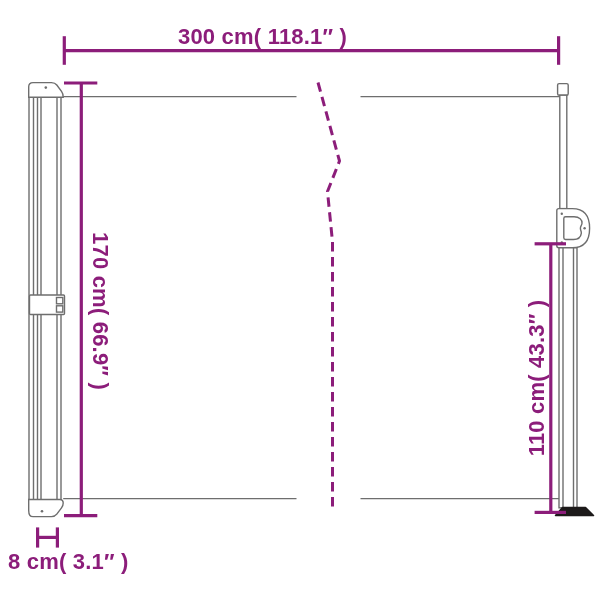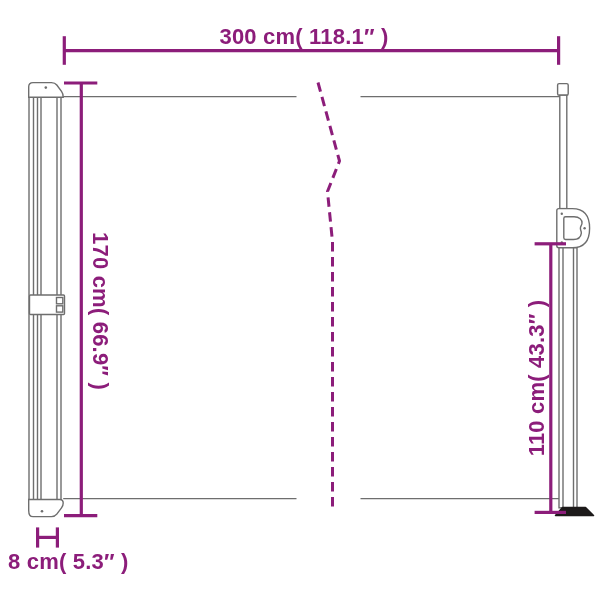--- a/index.html
+++ b/index.html
@@ -29,21 +29,21 @@
   .dim-label {
     position:absolute;
     color:var(--dimension);
     font-weight:700;
     font-size:22px;
     line-height:26px;
     letter-spacing:0.2px;
     white-space:nowrap;
     z-index:2;
   }
-  .dim-label.center { text-align:center; }
+  .dim-label.center { text-align:left; }
   .rot-cw  { transform:rotate(90deg);  text-align:center; }
   .rot-ccw { transform:rotate(-90deg); text-align:center; }
 </style>
 </head>
 <body>
 
 <div class="canvas">
 
   <svg class="diagram-svg" viewBox="0 0 600 600">
 
@@ -121,14 +121,14 @@
       </g>
     </g>
   </svg>
 
   <div class="dim-label center" style="left:178px; top:24px; width:252px;">300 cm( 118.1″ )</div>
 
   <div class="dim-label rot-cw" style="left:0px; top:298px; width:200px; height:26px;">170 cm( 66.9″ )</div>
 
   <div class="dim-label rot-ccw" style="left:437px; top:365px; width:200px; height:26px;">110 cm( 43.3″ )</div>
 
-  <div class="dim-label" style="left:8px; top:549px;">8 cm( 5.3″ )</div>
+  <div class="dim-label" style="left:8px; top:549px;">8 cm( 3.1″ )</div>
 </div>
 
 </body></html>

